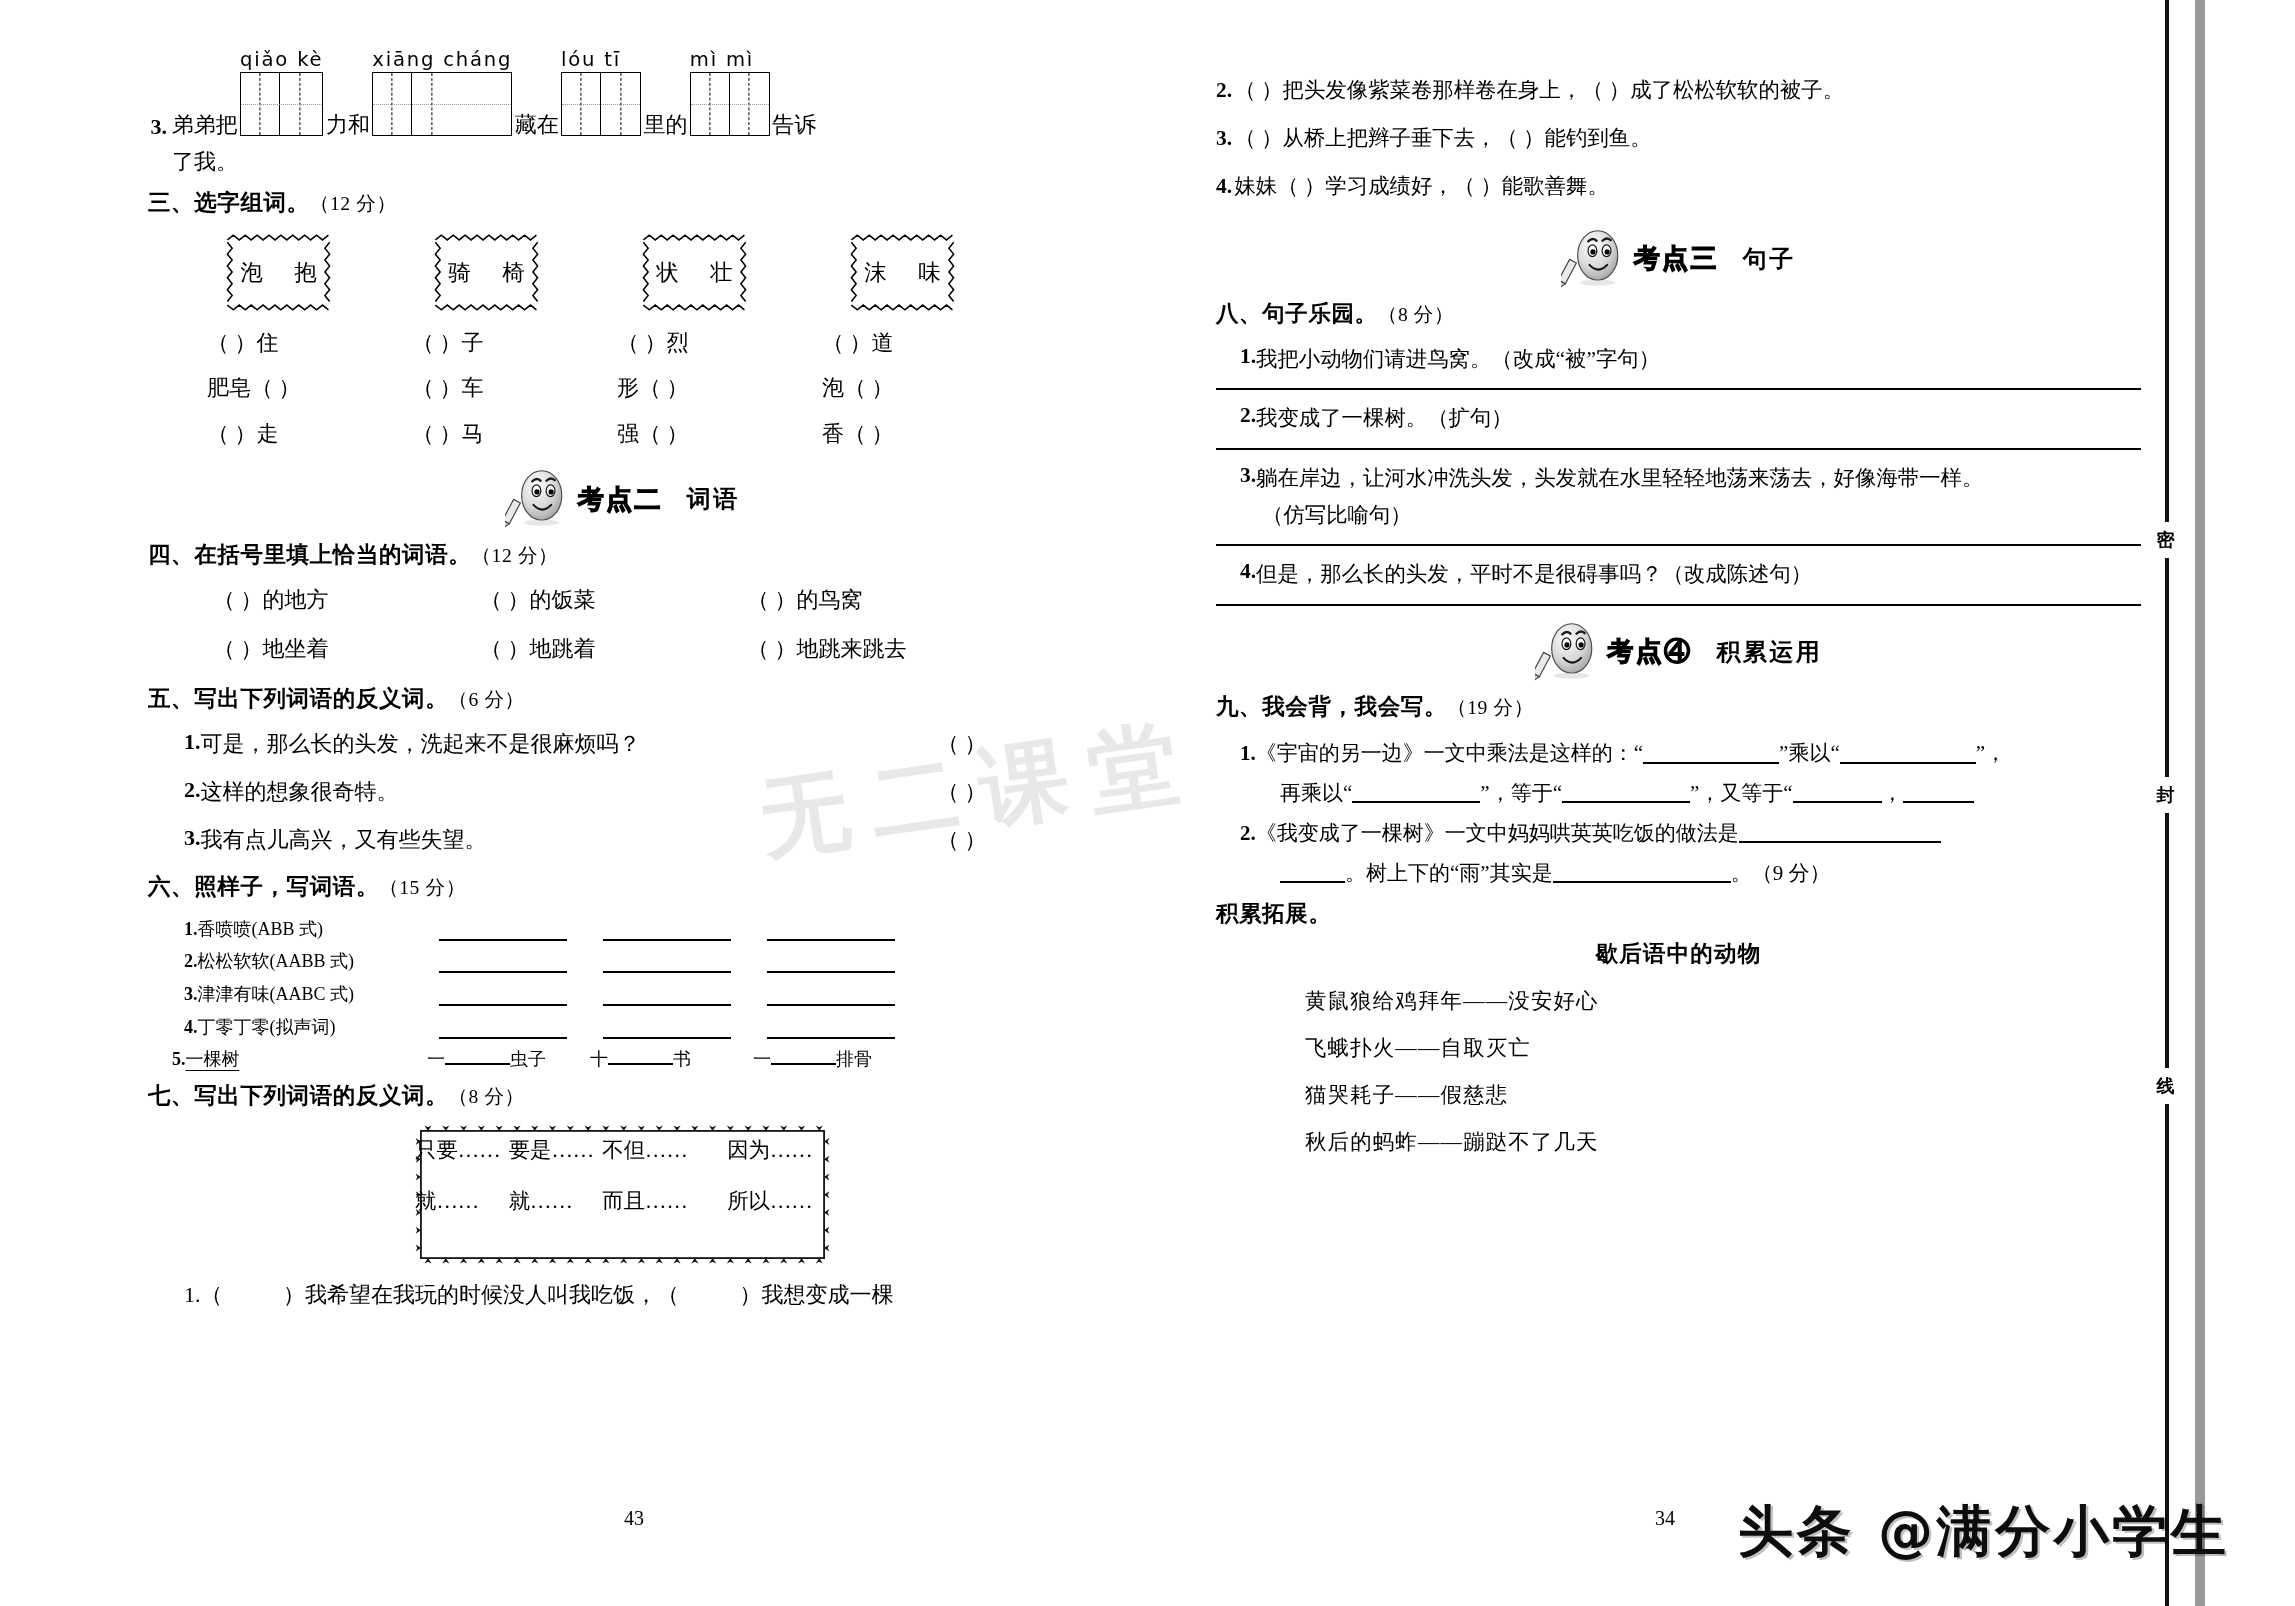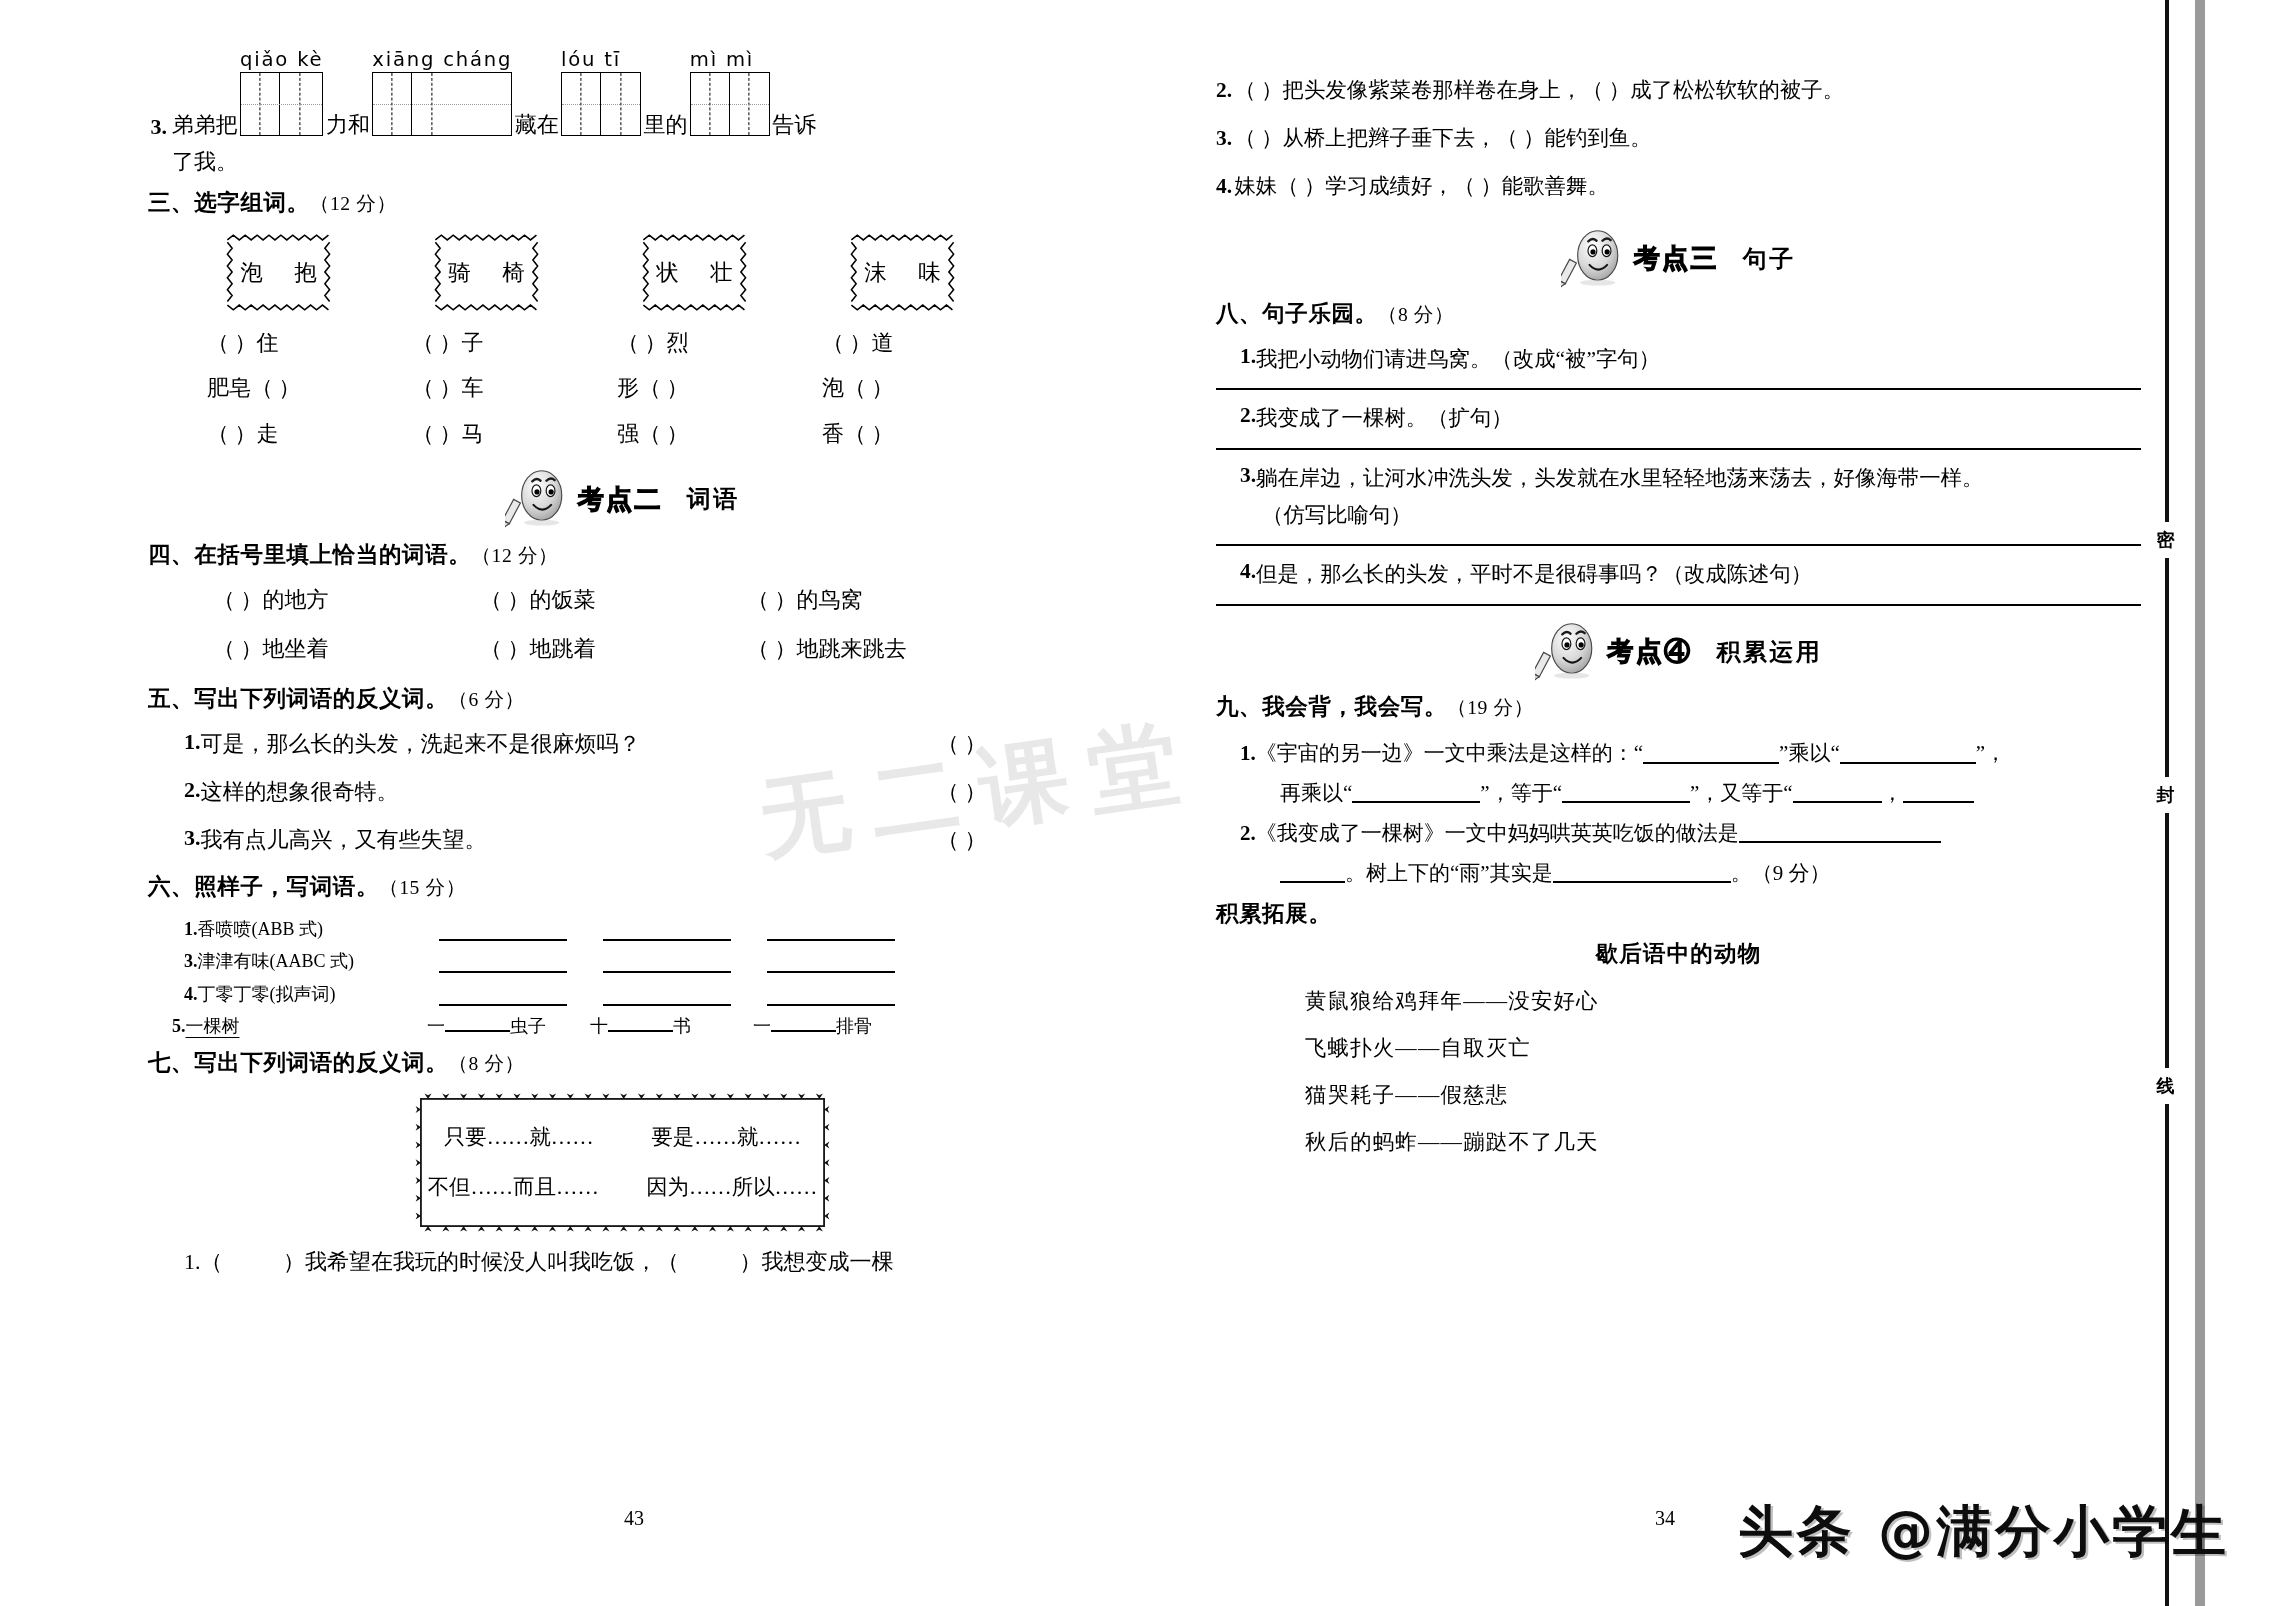--- a/index.html
+++ b/index.html
@@ -74,21 +74,21 @@
   .paren-row{display:flex;font-size:22px;line-height:1.4;}
 
   
   .pat-row{display:flex;align-items:flex-end;font-size:18px;margin-bottom:8.3px;}
   .pat-label{width:255px;}
   .pat-blank{width:128px;border-bottom:2.4px solid #000;height:22.5px;margin-right:36px;}
 
   
   .relbox{
     position:relative;width:415px;height:139px;margin:15.4px auto 6px auto;
-    display:flex;flex-direction:column;justify-content:center;
+    display:flex;flex-direction:row;justify-content:center;
   }
   .relbox .rl{display:flex;font-size:21.4px;line-height:2.35;justify-content:space-around;}
 
   
   .rule-r{border-bottom:2.4px solid #000;height:0;margin:15.4px 0 13px 0;width:100%;}
   .blk{display:inline-block;border-bottom:2.4px solid #000;height:20px;vertical-align:-3.6px;}
 
   
   .xhy-title{text-align:center;font-weight:bold;font-size:22.5px;margin:10.7px 0 16.6px 0;letter-spacing:1.2px;}
   .xhy-line{font-size:21.4px;margin:0 0 18px 89px;letter-spacing:1.2px;font-family:"Liberation Serif",serif;}
@@ -299,20 +299,26 @@
       </div>
     </div>
 
     <div style="margin-top:18px;">
       <div class="q-title">
         <span>六、照样子，写词语。</span><span class="score">（15 分）</span>
       </div>
 
       <div class="pat-row" style="margin-top:15.4px;margin-left:36px;">
         <span class="pat-label"><span class="idx">1.</span><span>香喷喷(ABB 式)</span></span>
+        <span class="pat-blank"></span>
+        <span class="pat-blank"></span>
+        <span class="pat-blank"></span>
+      </div>
+      <div class="pat-row" style="margin-left:36px;">
+        <span class="pat-label"><span class="idx">2.</span><span>松松软软(AABB 式)</span></span>
         <span class="pat-blank"></span>
         <span class="pat-blank"></span>
         <span class="pat-blank"></span>
       </div>
       <div class="pat-row" style="margin-left:36px;">
         <span class="pat-label"><span class="idx">3.</span><span>津津有味(AABC 式)</span></span>
         <span class="pat-blank"></span>
         <span class="pat-blank"></span>
         <span class="pat-blank"></span>
       </div>

